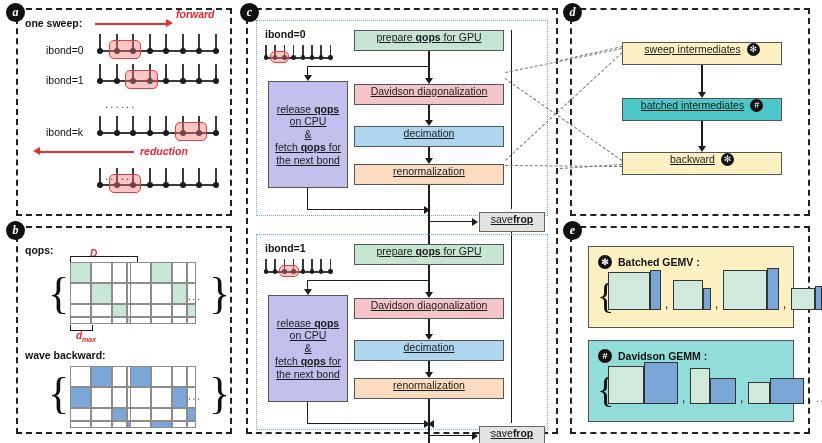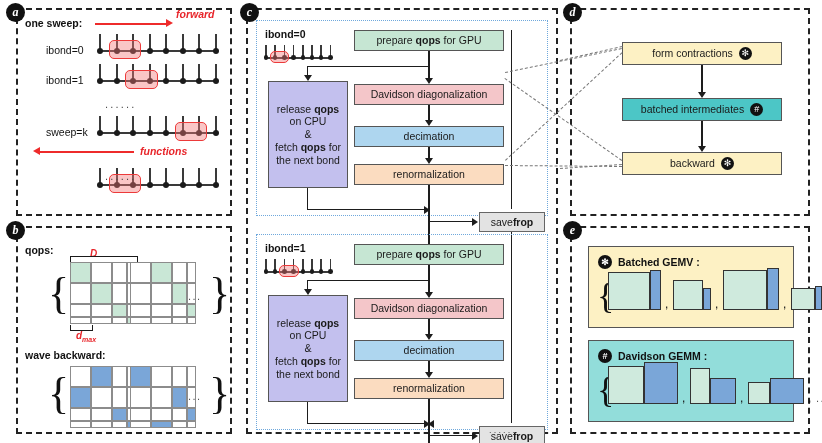--- a/index.html
+++ b/index.html
@@ -30,22 +30,22 @@
 
   
   .mat{position:absolute;background:#fff;border:1px solid #7d7d7d;box-sizing:border-box;}
   .mcell{position:absolute;box-sizing:border-box;border:1px solid #8c8c8c;}
   .brace{position:absolute;font-size:44px;color:#111;font-family:"Liberation Serif",serif;
          line-height:1;}
   .ell{position:absolute;font-size:11px;color:#555;letter-spacing:1.5px;}
 
   
   .fbox{position:absolute;box-sizing:border-box;border:1.4px solid #555;
-        display:flex;align-items:center;justify-content:center;
-        font-size:10.5px;color:#1a1a1a;text-align:center;line-height:1.22;}
+        display:flex;justify-content:center;
+        font-size:10.5px;color:#1a1a1a;text-align:center;line-height:1.22;text-decoration:underline;}
   .fbox.multi{flex-direction:column;}
   .fline{position:absolute;background:#1d1d1d;}
   .farrow{position:absolute;width:0;height:0;}
   .farrow.dn{border-left:4px solid transparent;border-right:4px solid transparent;
              border-top:6px solid #1d1d1d;}
   .farrow.rt{border-top:4px solid transparent;border-bottom:4px solid transparent;
              border-left:6px solid #1d1d1d;}
 
   .subpanel{position:absolute;border:1px dotted #6fa8dc;box-sizing:border-box;}
   .dash{position:absolute;border-top:1.5px dashed #777;transform-origin:0 0;height:0;}
@@ -145,28 +145,28 @@
       <div class="site" style="left: 179.5px; top: 182px;"></div>
       <div class="leg" style="left: 198px; top: 168px; height: 15px;"></div>
       <div class="site" style="left: 196px; top: 182px;"></div>
       <div class="leg" style="left: 214.5px; top: 168px; height: 15px;"></div>
       <div class="site" style="left: 212.5px; top: 182px;"></div>
       <div class="hilite" style="left: 108.5px; top: 174px; width: 32.5px; height: 19px;"></div>
     </div>
 
   <div class="lbl" style="left:46px;top:44px;">ibond=0</div>
   <div class="lbl" style="left:46px;top:74px;">ibond=1</div>
-  <div class="lbl" style="left:46px;top:126px;">sweep=k</div>
+  <div class="lbl" style="left:46px;top:126px;">ibond=k</div>
 
   <div class="dots" style="left:105px;top:98px;">......</div>
   <div class="dots" style="left:105px;top:170px;">......</div>
 
   <div class="arrowline" style="left:40px;top:151px;width:94px;"></div>
   <div class="ahead l" style="left:33px;top:147px;"></div>
-  <div class="lbl red" style="left:140px;top:145px;">functions</div>
+  <div class="lbl red" style="left:140px;top:145px;">reduction</div>
 
   <div class="panel" style="left:16px;top:226px;width:216px;height:208px;"></div>
   <div class="badge" style="left:6px;top:221px;">b</div>
 
   <div class="lbl b" style="left:25px;top:244px;">qops:</div>
   <div class="lbl b" style="left:25px;top:349px;">wave backward:</div>
 
   <div class="lbl red" style="left:90px;top:248px;font-size:10px;">D</div>
   <div class="lbl red" style="left:76px;top:330px;font-size:10px;">
     <span>d</span><sub style="font-size:7px;">max</sub>
@@ -362,21 +362,21 @@
       <div class="fline" style="left: 511px; top: 244px; width: 1.4px; height: 179px;"></div>
       <div class="farrow rt" style="left: 428px; top: 420px; transform: rotate(180deg);"></div>
       <div class="dots" style="left: 489px; top: 425px; font-size: 9px;">......</div>
     </div>
 
   <div class="panel" style="left:570px;top:8px;width:240px;height:208px;"></div>
   <div class="badge" style="left:563px;top:3px;">d</div>
 
   <div id="d-content">
       <div class="fbox" style="left: 622px; top: 42px; width: 160px; height: 23px; background: rgb(253, 241, 196);">
-        <span>form contractions</span>
+        <span>sweep intermediates</span>
         <span class="ibadge">✻</span>
       </div>
       <div class="fline" style="left: 701.3px; top: 65px; width: 1.4px; height: 28px;"></div>
       <div class="farrow dn" style="left: 698px; top: 92px;"></div>
       <div class="fbox" style="left: 622px; top: 98px; width: 160px; height: 23px; background: rgb(76, 198, 198);">
         <span>batched intermediates</span>
         <span class="ibadge">#</span>
       </div>
       <div class="fline" style="left: 701.3px; top: 121px; width: 1.4px; height: 26px;"></div>
       <div class="farrow dn" style="left: 698px; top: 146px;"></div>

